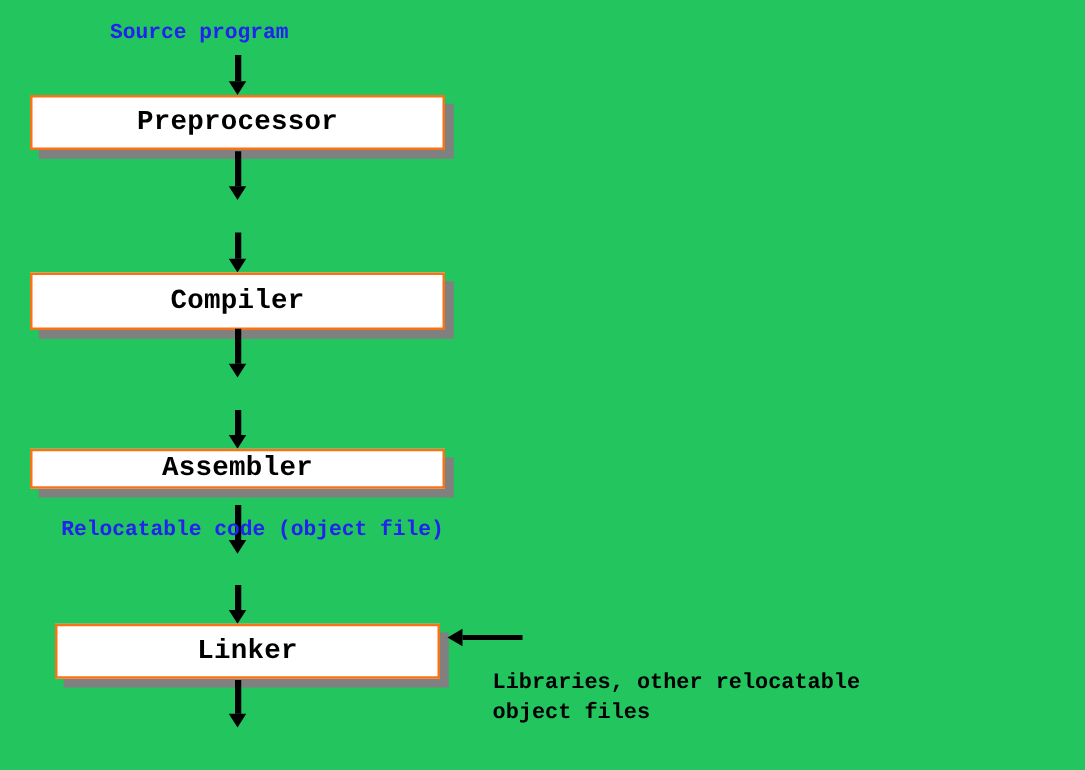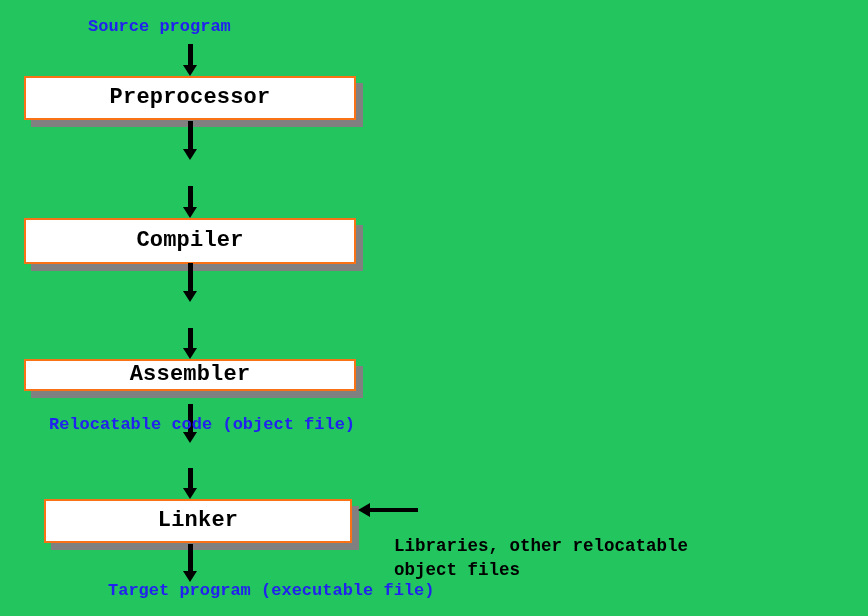--- a/index.html
+++ b/index.html
@@ -175,15 +175,14 @@
   </div>
 
   <div class="note" style="left:394px; top:487px; width:420px;margin-top:48px;">Libraries, other relocatable
 object files</div>
 
   <div class="arrow-down" style="left:190px; top:544px;">
     <div class="shaft" style="height:27px;"></div>
     <div class="head" style="top:27px;"></div>
   </div>
 
-  <div class="flow-label" style="left:108px; top:582px;">Target program (executable file)</div>
 
 </div>
 
 </body></html>

